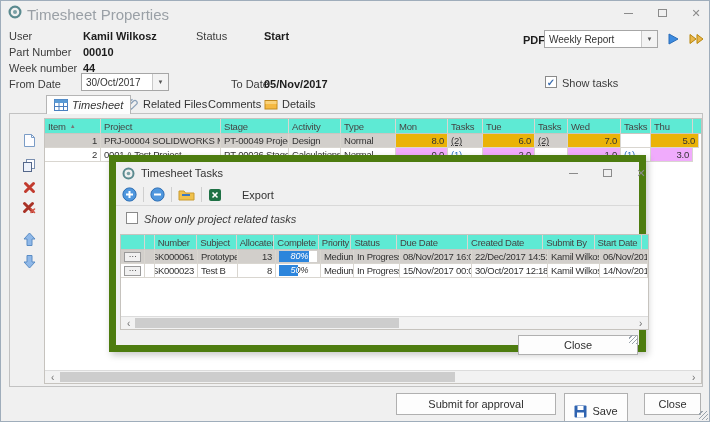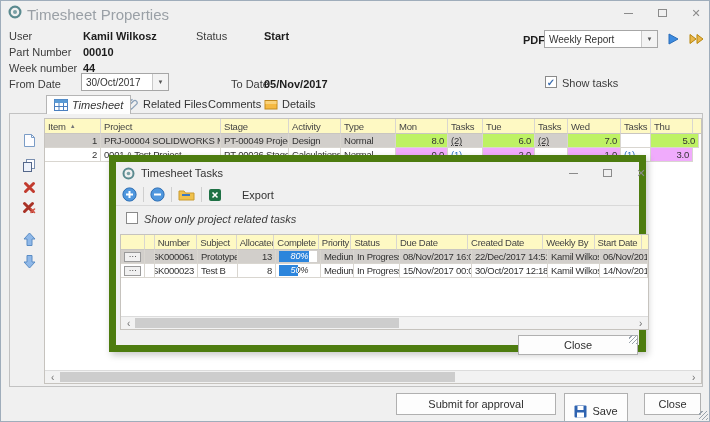--- a/index.html
+++ b/index.html
@@ -25,27 +25,27 @@
   .tab.active { background:#fdfdfd; border:1px solid #b5b5b5; border-bottom:none; height:19px; z-index:3; }
   .content-box { position:absolute; left:8px; top:112px; width:694px; height:274px;
                  border:1px solid #c2c2c2; background:#f0f0f0; }
   .vtool { position:absolute; width:16px; height:16px; display:flex; align-items:center; justify-content:center; }
   .grid { position:absolute; left:43px; top:117px; width:658px; height:266px;
           background:#fff; border:1px solid #c6c3be; overflow:hidden; font-size:9.5px; letter-spacing:-0.2px; }
   .grow { display:flex; height:14px; }
   .ghead { height:15px; }
   .gc { border-right:1px solid #d9d6d0; border-bottom:1px solid #d9d6d0; padding:0 3px;
         white-space:nowrap; overflow:hidden; display:flex; align-items:center; }
-  .ghead .gc { background:#fef9c3; color:#454545; border-bottom:1px solid #c9c6c1; }
+  .ghead .gc { background:#5eead4; color:#454545; border-bottom:1px solid #c9c6c1; }
   .rnum { justify-content:flex-end; }
   .c0{width:56px}.c1{width:120px}.c2{width:68px}.c3{width:52px}.c4{width:55px}
   .c5{width:52px}.c6{width:35px}.c7{width:52px}.c8{width:33px}.c9{width:53px}
   .c10{width:30px}.c11{width:42px}.cfill{flex:1; border-right:none;}
   .sel  { background:#d2cfcb; }
-  .selnum { background:#bef264;padding-left:44px; }
+  .selnum { background:#eab308;padding-left:44px; }
   .ynum { background:#f0abfc; }
   .lnk1 { color:#333; text-decoration:underline; }
   .lnk2 { color:#2a6fc0; text-decoration:underline; }
   .sortarrow { font-size:6px; color:#777; margin-left:4px; }
   .hscroll { position:absolute; left:0; right:0; bottom:0; height:13px; background:#f2f2f2;
              border-top:1px solid #dcdcdc; }
   .hs-arrow { position:absolute; top:0; width:13px; height:12px; display:flex; align-items:center;
               justify-content:center; color:#6e6e6e; font-size:10px; }
   .hs-thumb { position:absolute; top:1px; height:10px; background:#cdcdcd; }
   .btn { background:#fdfdfd; border:1px solid #b0b0b0; display:flex; align-items:center;
@@ -360,21 +360,21 @@
         <div class="gc n7">
             <span>Status</span>
           </div>
         <div class="gc n8">
             <span>Due Date</span>
           </div>
         <div class="gc n9">
             <span>Created Date</span>
           </div>
         <div class="gc n10">
-            <span>Weekly By</span>
+            <span>Submit By</span>
           </div>
         <div class="gc n11">
             <span>Start Date</span>
           </div>
         <div class="gc cfill"></div>
       </div>
       <div class="grow">
         <div class="gc n0 sel">
             <span class="ell">⋯</span>
           </div>

